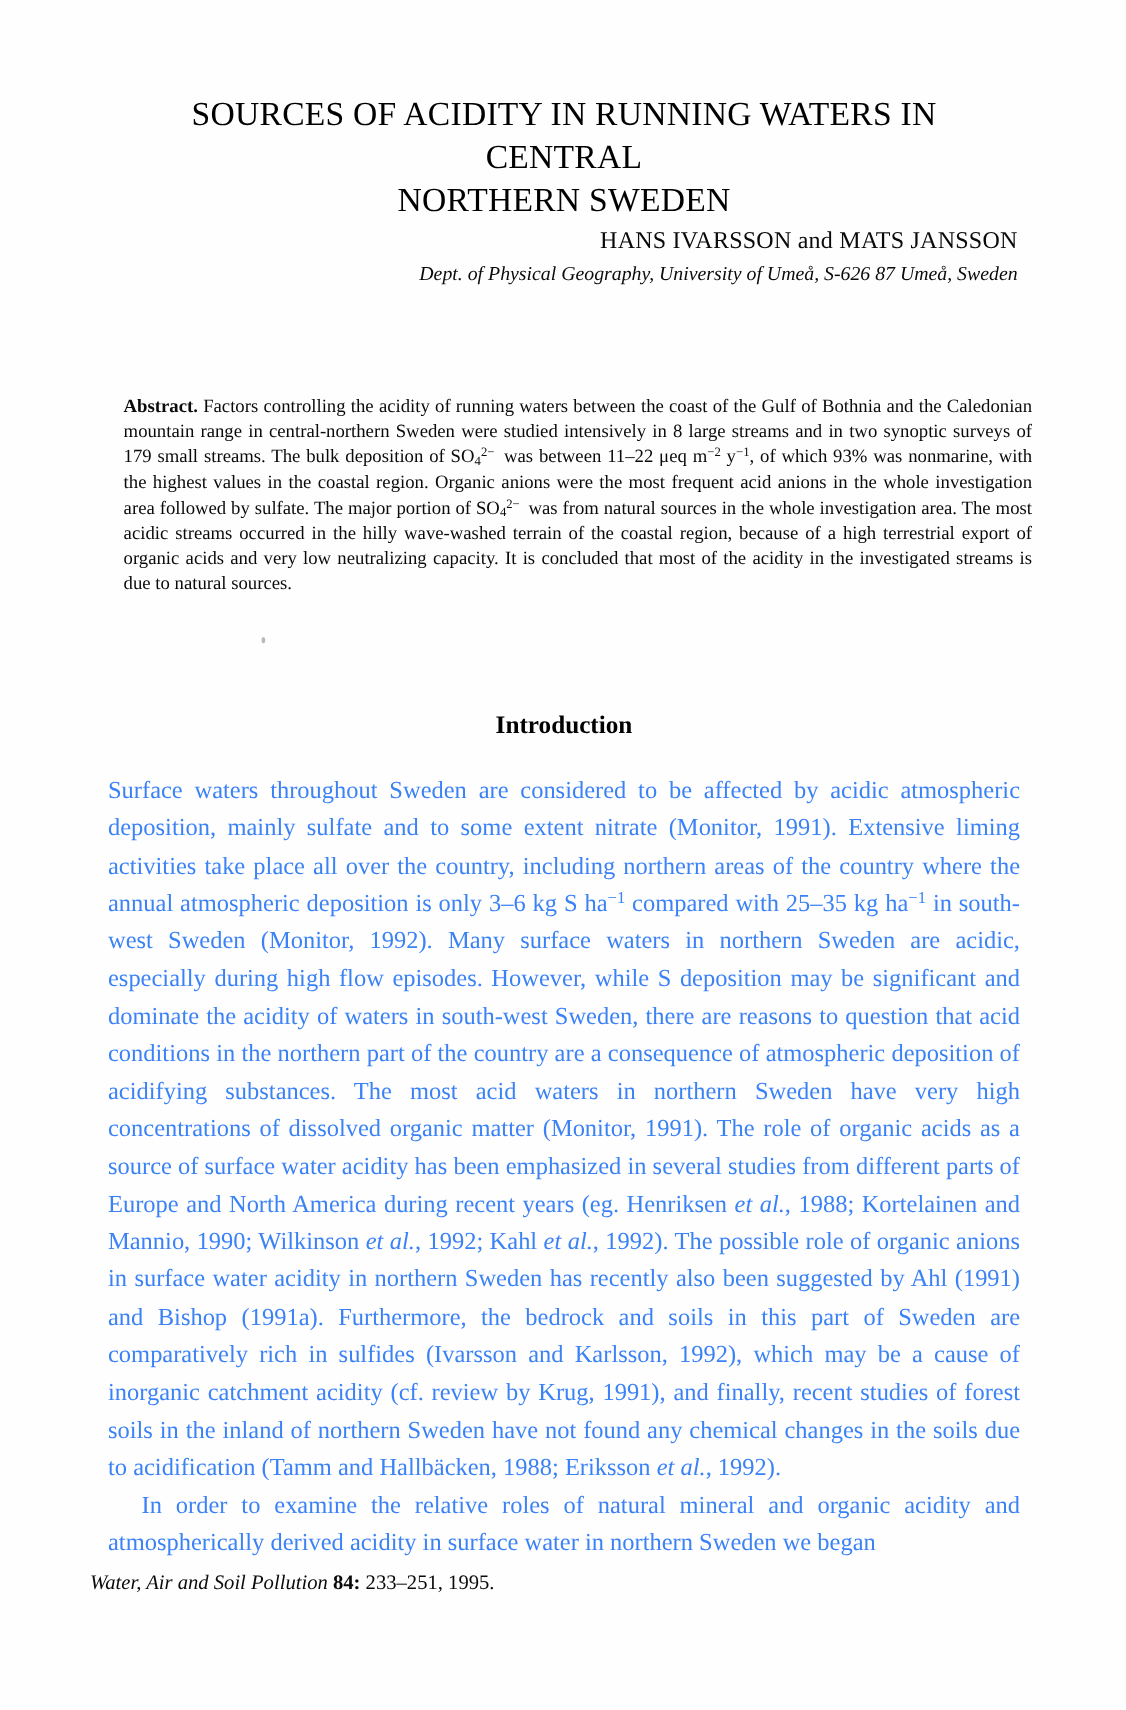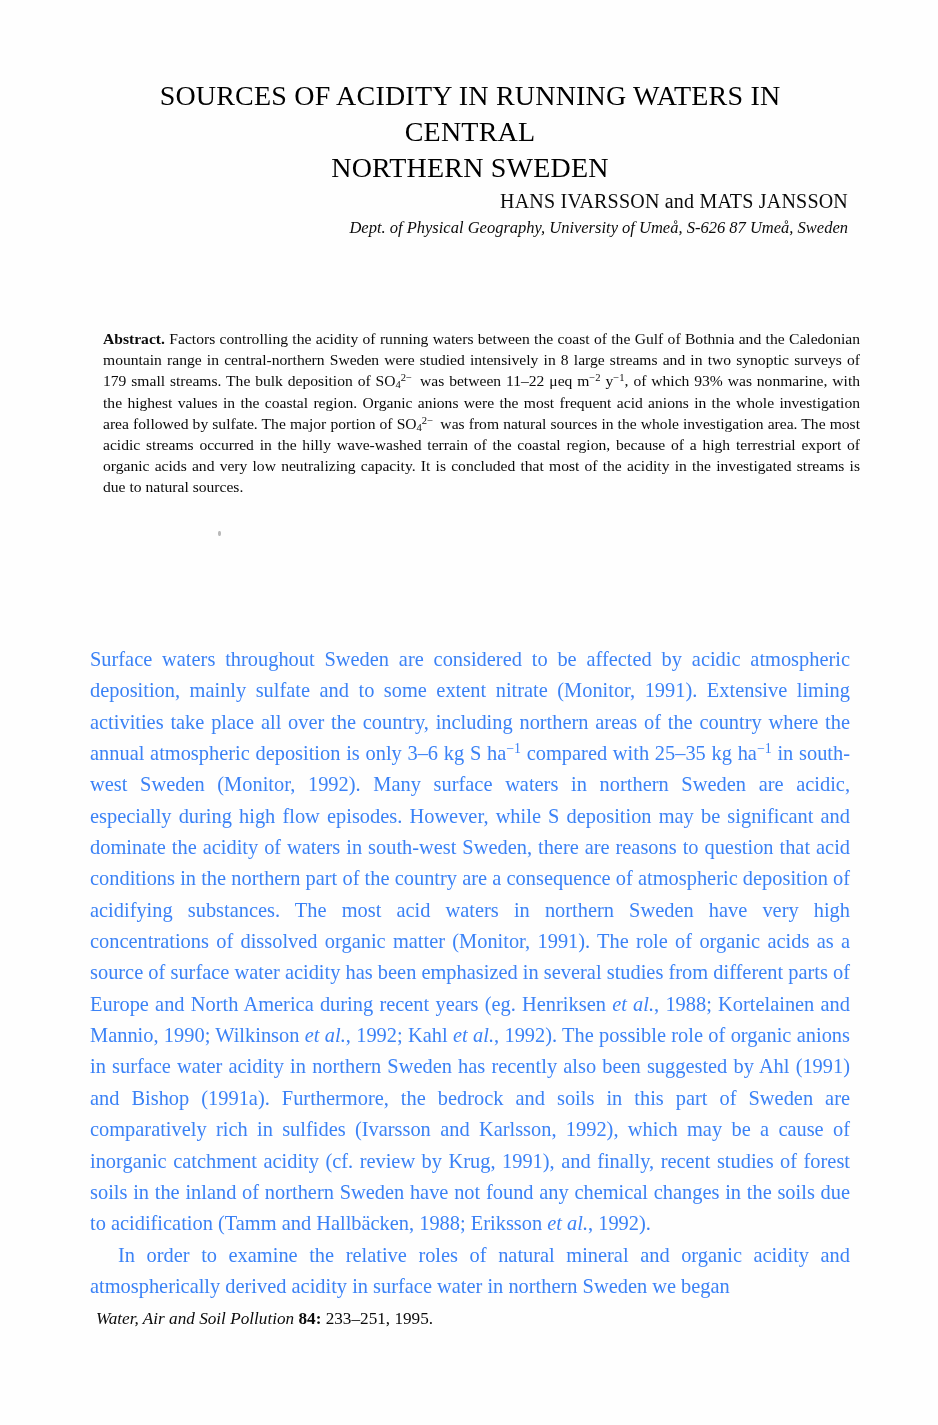--- a/index.html
+++ b/index.html
@@ -131,21 +131,21 @@
     margin: 0;
   }
   .body-text p.indent {
     text-indent: 28px;
   }
 
   
   .footer {
     position: absolute;
     top: 1305px;
-    left: 96px;
+    left: 75px;
     width: 760px;
     font-size: 17.2px;
     line-height: 27px;
     color: #0a0a0a;
   }
   .footer .ital {
     font-style: italic;
   }
   .footer .vol {
     font-weight: bold;
@@ -183,20 +183,21 @@
   </div>
 
 
   <div class="abstract">
     <span class="lead">Abstract.</span>
     <span id="abstract-body"> Factors controlling the acidity of running waters between the coast of the Gulf of Bothnia and the Caledonian mountain range in central-northern Sweden were studied intensively in 8 large streams and in two synoptic surveys of 179 small streams. The bulk deposition of SO<sub>4</sub><sup>2−</sup>  was between <span class="nowrap">11–22 μeq m<sup>−2</sup> y<sup>−1</sup></span>, of which 93% was nonmarine, with the highest values in the coastal region. Organic anions were the most frequent acid anions in the whole investigation area followed by sulfate. The major portion of SO<sub>4</sub><sup>2−</sup>  was from natural sources in the whole investigation area. The most acidic streams occurred in the hilly wave-washed terrain of the coastal region, because of a high terrestrial export of organic acids and very low neutralizing capacity. It is concluded that most of the acidity in the investigated streams is due to natural sources.</span>
   </div>
 
   <div class="speck"></div>
 
+  <div class="section-heading">Introduction</div>
 
   <div class="body-text">
     <p id="para-1">Surface waters throughout Sweden are considered to be affected by acidic atmospheric deposition, mainly sulfate and to some extent nitrate (Monitor, 1991). Extensive liming activities take place all over the country, including northern areas of the country where the annual atmospheric deposition is only 3–6 kg S ha<sup>−1</sup> compared with 25–35 kg ha<sup>−1</sup> in south-west Sweden (Monitor, 1992). Many surface waters in northern Sweden are acidic, especially during high flow episodes. However, while S deposition may be significant and dominate the acidity of waters in south-west Sweden, there are reasons to question that acid conditions in the northern part of the country are a consequence of atmospheric deposition of acidifying substances. The most acid waters in northern Sweden have very high concentrations of dissolved organic matter (Monitor, 1991). The role of organic acids as a source of surface water acidity has been emphasized in several studies from different parts of Europe and North America during recent years (eg. Henriksen <i>et al.</i>, 1988; Kortelainen and Mannio, 1990; Wilkinson <i>et al.</i>, 1992; Kahl <i>et al.</i>, 1992). The possible role of organic anions in surface water acidity in northern Sweden has recently also been suggested by Ahl (1991) and Bishop (1991a). Furthermore, the bedrock and soils in this part of Sweden are comparatively rich in sulfides (Ivarsson and Karlsson, 1992), which may be a cause of inorganic catchment acidity (cf. review by Krug, 1991), and finally, recent studies of forest soils in the inland of northern Sweden have not found any chemical changes in the soils due to acidification (Tamm and Hallbäcken, 1988; Eriksson <i>et al.</i>, 1992).</p>
     <p class="indent" id="para-2">In order to examine the relative roles of natural mineral and organic acidity and atmospherically derived acidity in surface water in northern Sweden we began</p>
   </div>
 
   <div class="footer">
     <div>
       <span class="ital">Water, Air and Soil Pollution</span>
       <span class="vol">84:</span>

